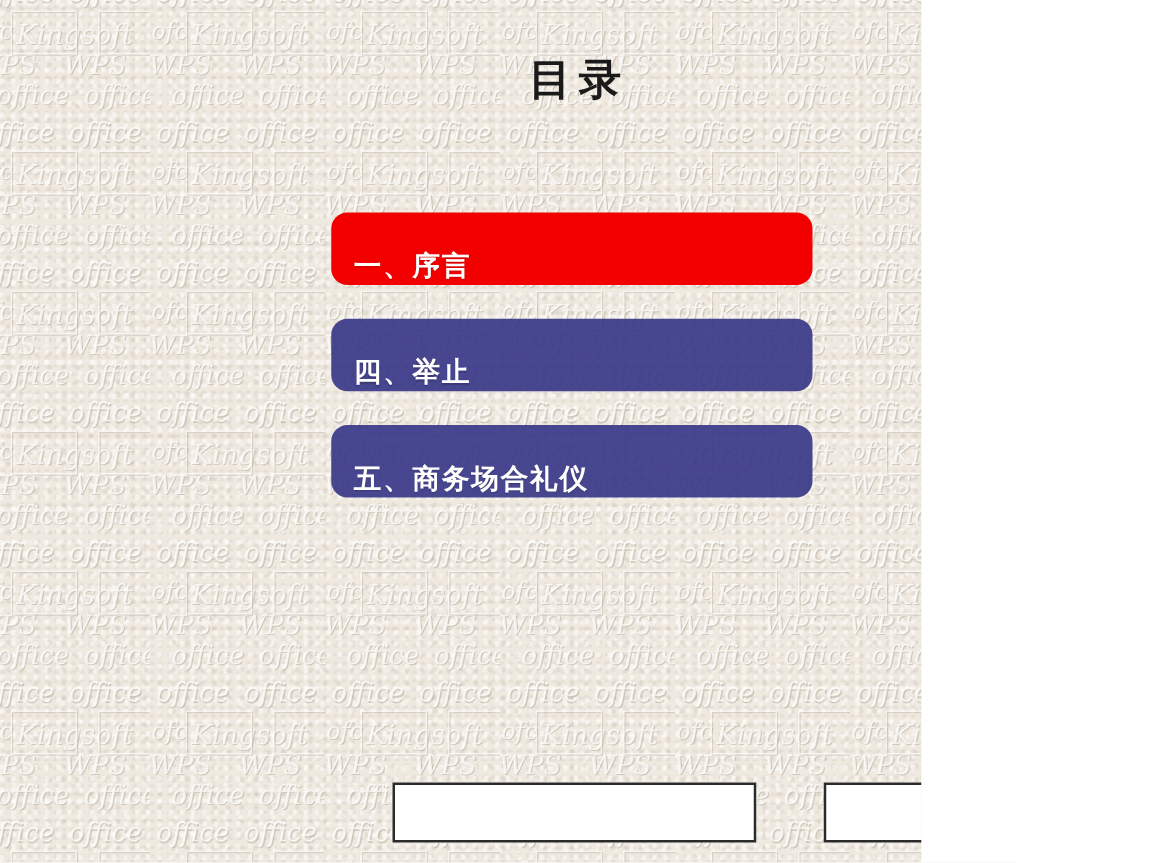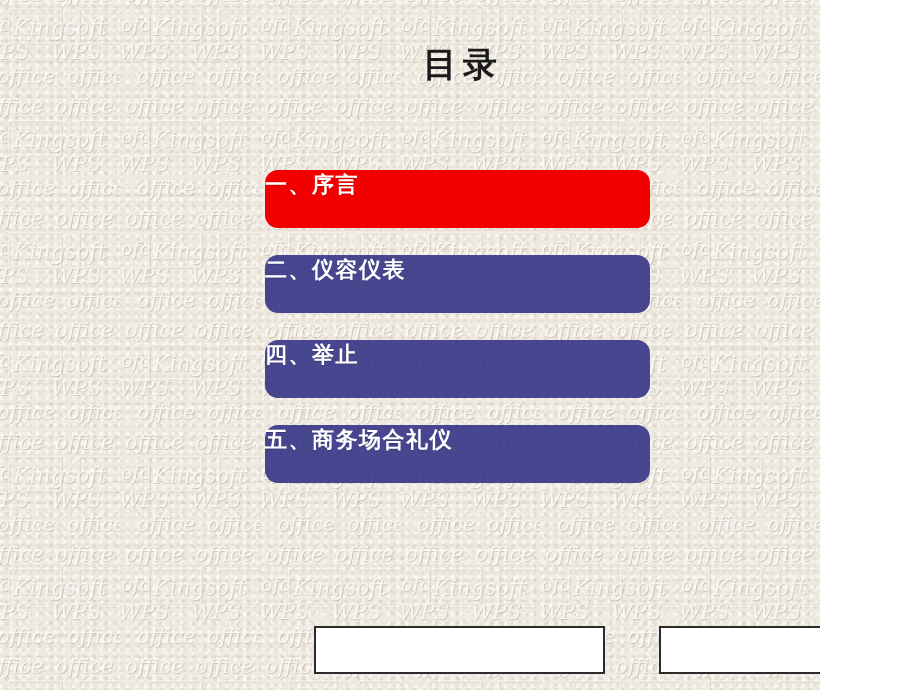--- a/index.html
+++ b/index.html
@@ -3,21 +3,21 @@
 <meta charset="utf-8">
 <style>
   html, body {
     margin: 0;
     padding: 0;
     background: #ffffff;
   }
 
   #slide {
     position: relative;
-    width: 820px;
+    width: 737px;
     height: 690px;
     overflow: hidden;
     background-color: #EFEAE1;
     font-family: "Liberation Sans", "DejaVu Sans", sans-serif;
   }
 
   
   .texture-base {
     position: absolute;
     inset: 0;
@@ -61,22 +61,23 @@
     width: 385px;
   }
 
   .menu-bar {
     position: relative;
     width: 385px;
     height: 58px;
     border-radius: 13px;
     margin-bottom: 27px;
     display: flex;
-    align-items: flex-start;
+    align-items: flex-end;
     box-sizing: border-box;
+    padding-left: 18px;
   }
 
   .menu-bar.accent {
     background-color: #F20000;
   }
 
   .menu-bar.normal {
     background-color: rgba(52, 52, 134, 0.90);
   }
 
@@ -172,23 +173,20 @@
   </div>
 
   <div id="title">目录</div>
 
   <div id="menu">
 
     <div class="menu-bar accent">
       <span class="menu-label">一、序言</span>
     </div>
 
-    <div class="menu-bar normal">
-      <span class="menu-label">二、仪容仪表</span>
-    </div>
 
 
     <div class="menu-bar normal">
       <span class="menu-label">四、举止</span>
     </div>
 
     <div class="menu-bar normal">
       <span class="menu-label">五、商务场合礼仪</span>
     </div>
 

